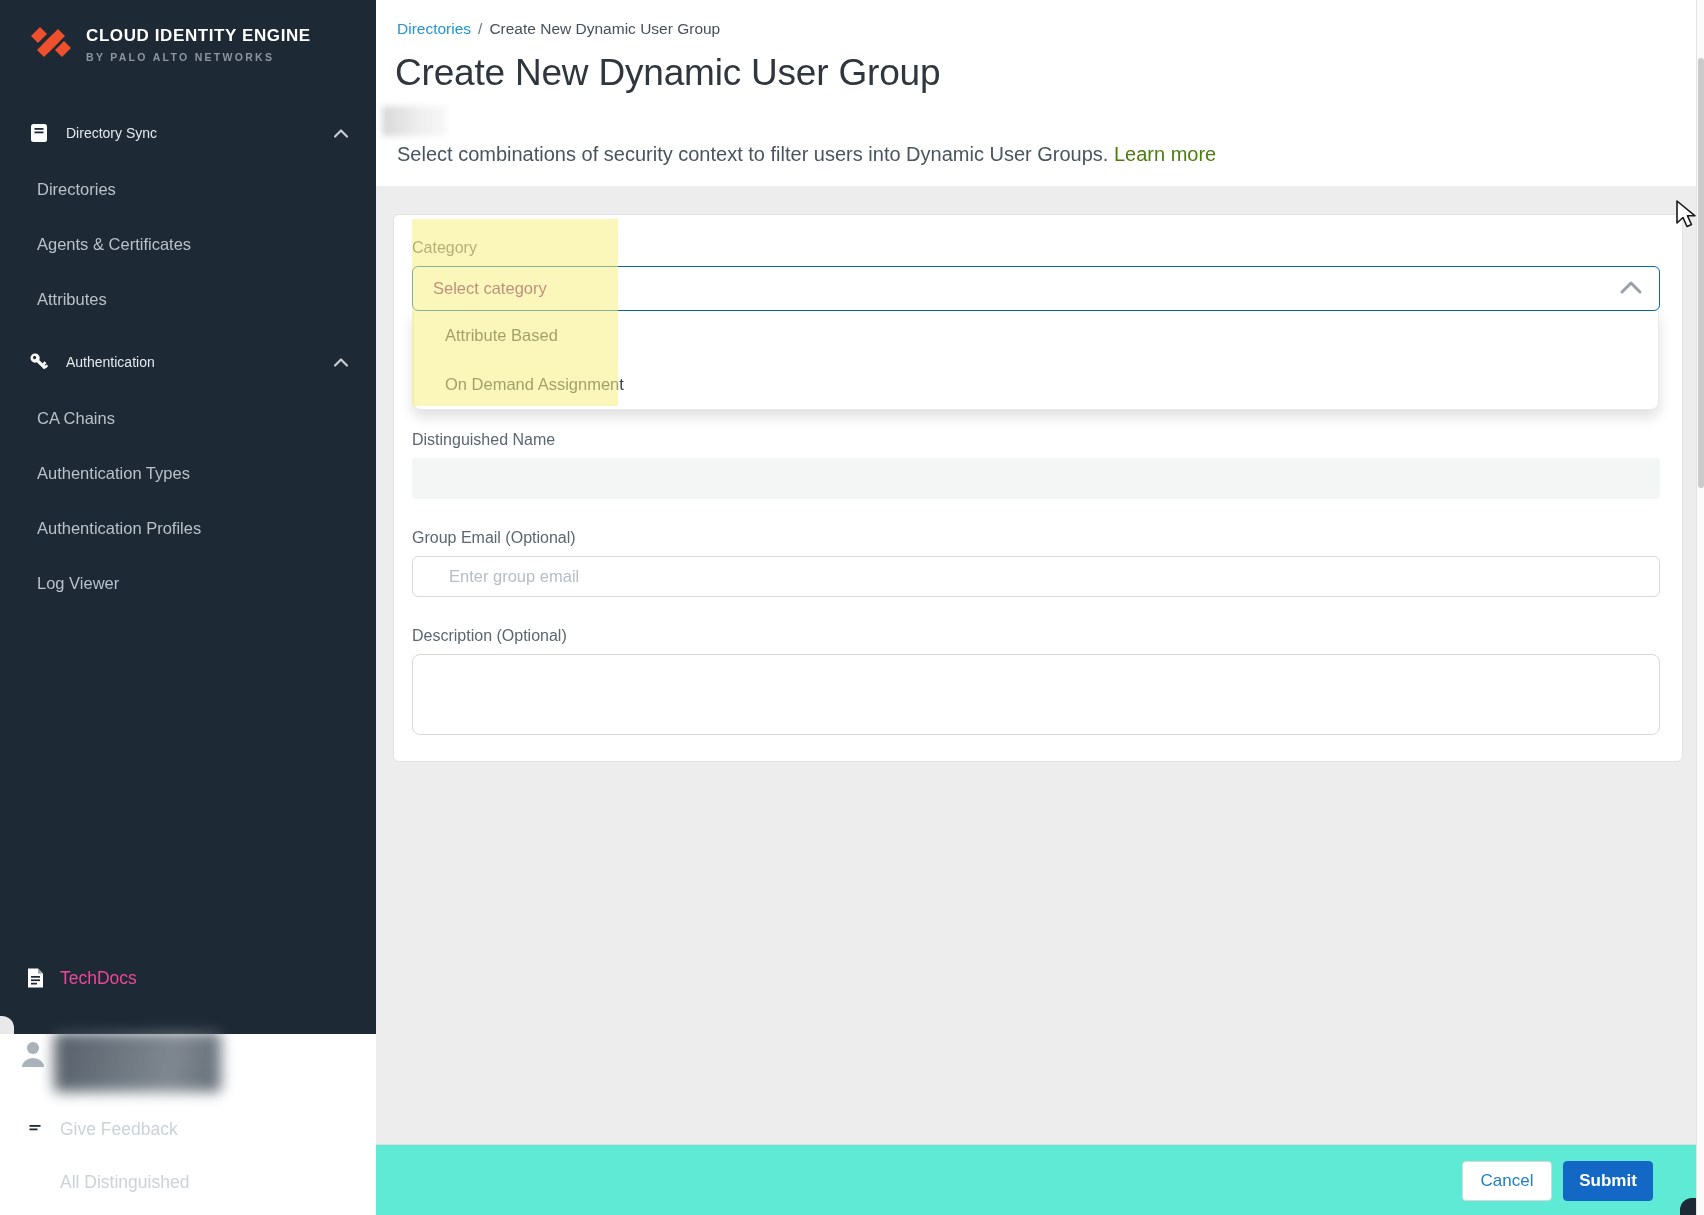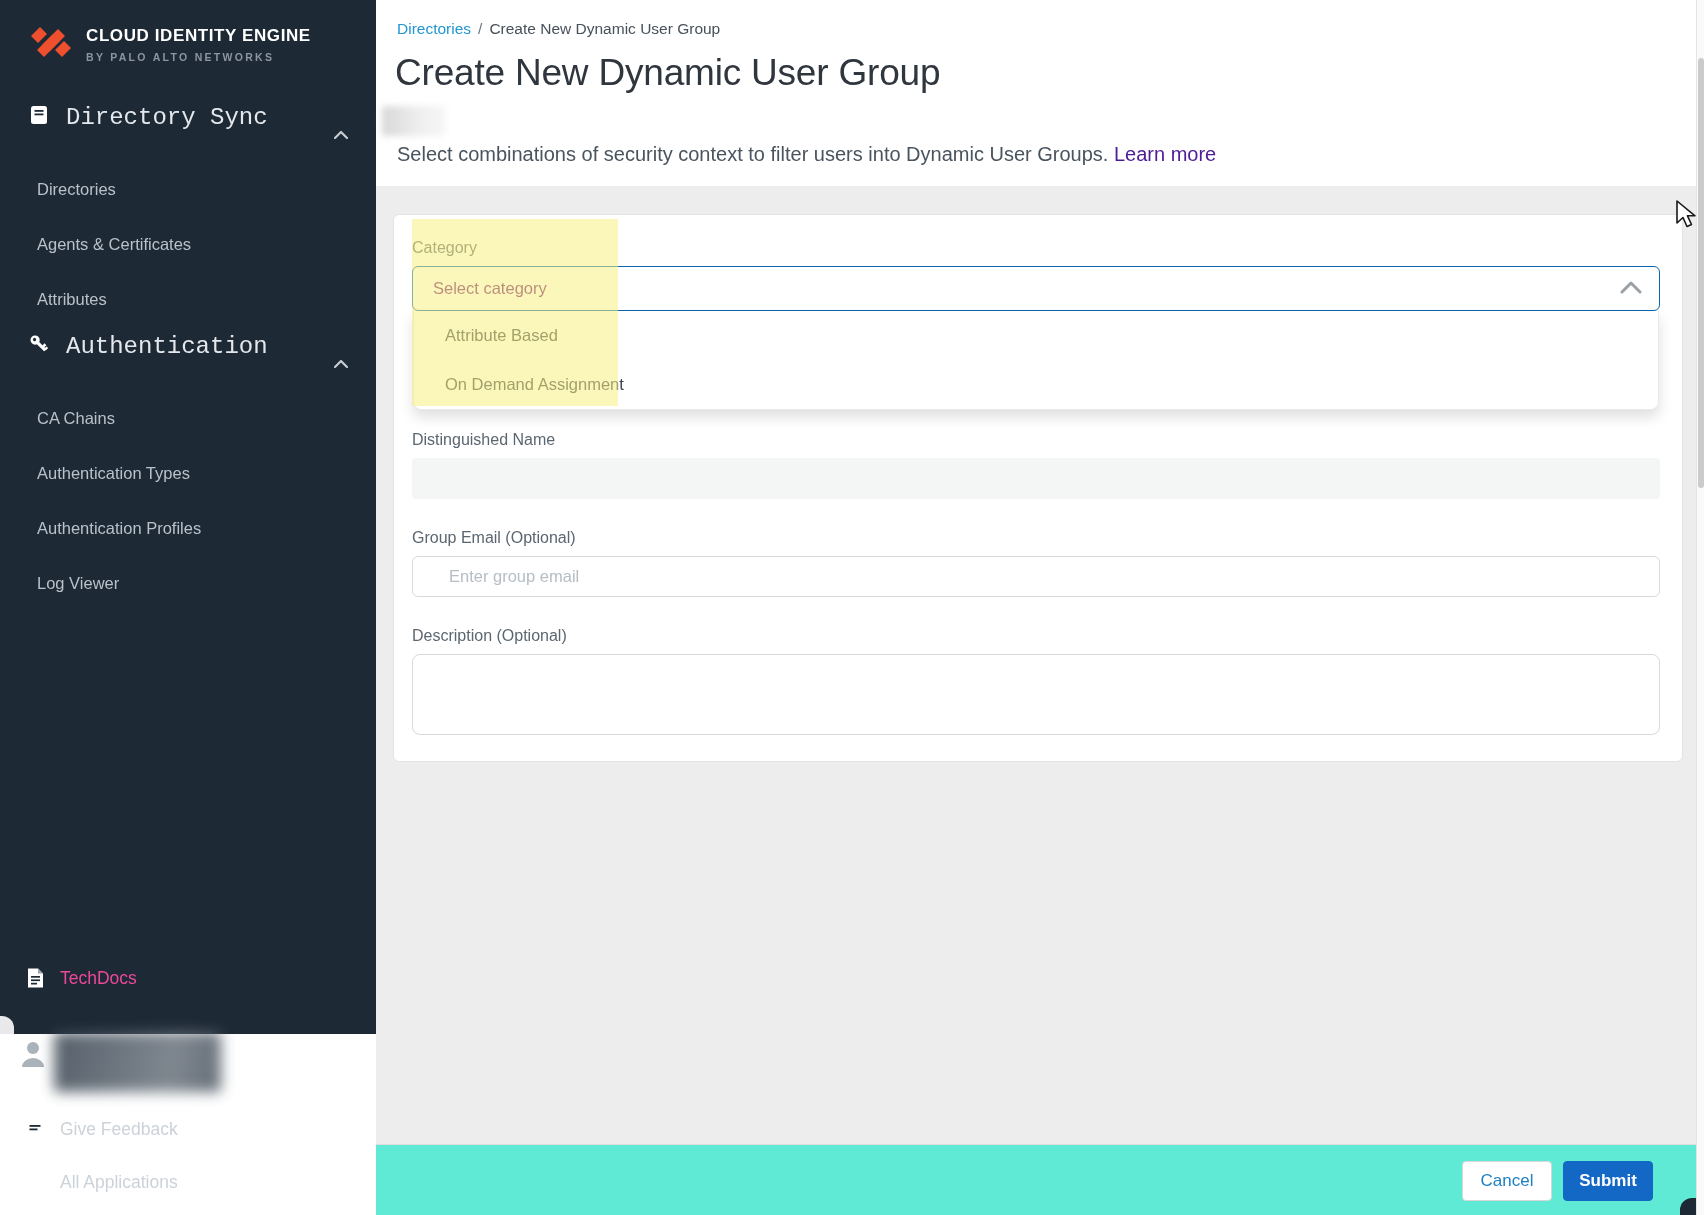--- a/index.html
+++ b/index.html
@@ -14,22 +14,22 @@
     position:absolute;left:0;top:0;width:376px;height:1034px;
     background:#1d2935;color:#c3cad1;
   }
   .brand{position:absolute;left:28px;top:20px;display:flex;align-items:flex-start;}
   .brand-logo{width:46px;height:44px;flex:0 0 auto;}
   .brand-text{margin-left:12px;padding-top:6px;}
   .brand-title{color:#ffffff;font-size:17px;font-weight:bold;letter-spacing:0.6px;white-space:nowrap;}
   .brand-sub{color:#8d969f;font-size:10.5px;font-weight:bold;letter-spacing:2.3px;margin-top:5px;white-space:nowrap;}
   .nav{position:absolute;left:0;top:104px;width:100%;}
   .nav-section{
-    position:relative;display:flex;align-items:flex-start;height:58px;padding:0 28px;
-    color:#e4e8ec;font-size:24px;cursor:pointer;font-family:Liberation Mono, monospace;
+    position:relative;display:flex;align-items:center;height:58px;padding:0 28px;
+    color:#e4e8ec;font-size:14px;cursor:pointer;
   }
   .nav-section .sec-icon{width:22px;height:22px;margin-right:16px;flex:0 0 auto;}
   .nav-section .chev{position:absolute;right:28px;top:50%;transform:translateY(-50%);}
   .nav-item{
     display:flex;align-items:center;height:55px;padding:0 28px 0 37px;
     color:#b9c1c9;font-size:16.5px;cursor:pointer;
   }
   .nav-gap{height:6px;}
   .side-bottom-item{
     position:absolute;left:0;width:100%;display:flex;align-items:center;
@@ -47,21 +47,21 @@
   .main{position:absolute;left:376px;top:0;right:0;height:1215px;background:#ffffff;}
   .crumbs{position:absolute;left:21px;top:20px;font-size:15.5px;color:#47505a;white-space:nowrap;}
   .crumb-link{color:#2196d3;cursor:pointer;}
   .crumb-sep{margin:0 7px;color:#6b7680;}
   .page-title{position:absolute;left:19px;top:52px;font-size:37px;font-weight:500;color:#30363e;letter-spacing:-0.2px;}
   .title-chip{
     position:absolute;left:6px;top:106px;width:64px;height:30px;border-radius:3px;
     background:linear-gradient(90deg,#d8d8d8,#efefef 60%,#f7f7f7);filter:blur(3px);
   }
   .page-sub{position:absolute;left:21px;top:143px;font-size:20px;color:#4a545e;white-space:nowrap;}
-  .learn-more{color:#4c1d95;cursor:pointer;}
+  .learn-more{color:#4d7c0f;cursor:pointer;}
   .gray-body{
     position:absolute;left:0;top:186px;right:0;height:958px;background:#ededee;
   }
   .card{
     position:absolute;left:17px;top:28px;width:1290px;height:548px;
     background:#ffffff;border:1px solid #e3e3e3;border-radius:6px;
     padding:12px 22px 0 18px;
   }
   .field-label{font-size:16px;color:#5b6670;}
   .lbl-category{margin-top:12px;}
@@ -243,21 +243,21 @@
               <rect x="16" y="1" width="5" height="5"></rect>
             <rect x="1" y="8.5" width="5" height="5"></rect>
               <rect x="8.5" y="8.5" width="5" height="5"></rect>
               <rect x="16" y="8.5" width="5" height="5"></rect>
             <rect x="1" y="16" width="5" height="5"></rect>
               <rect x="8.5" y="16" width="5" height="5"></rect>
               <rect x="16" y="16" width="5" height="5"></rect>
           </g>
         </svg>
       </span>
-      <span>All Applications</span>
+      <span>All Distinguished</span>
     </div>
     <div class="corner-light"></div>
   </div>
 
   <div class="main">
 
     <div class="crumbs">
       <span class="crumb-link">Directories</span><span class="crumb-sep">/</span><span>Create New Dynamic User Group</span>
     </div>
 

